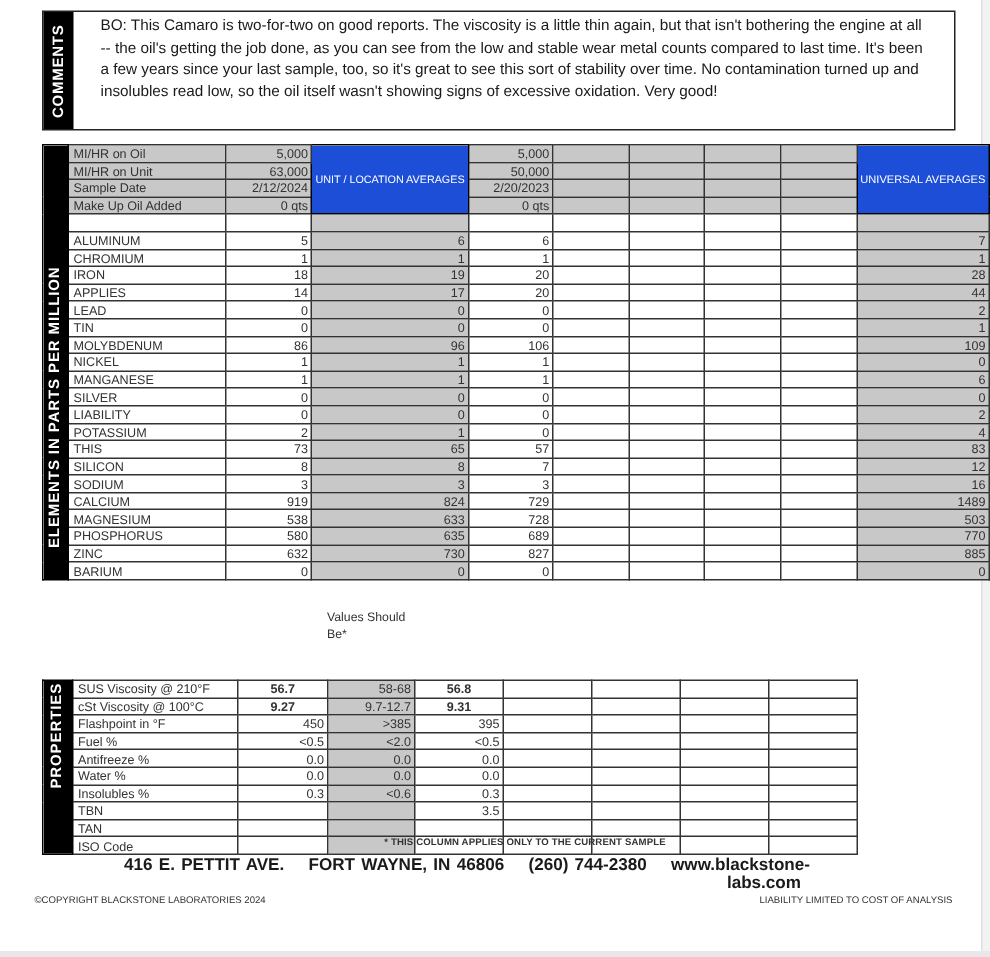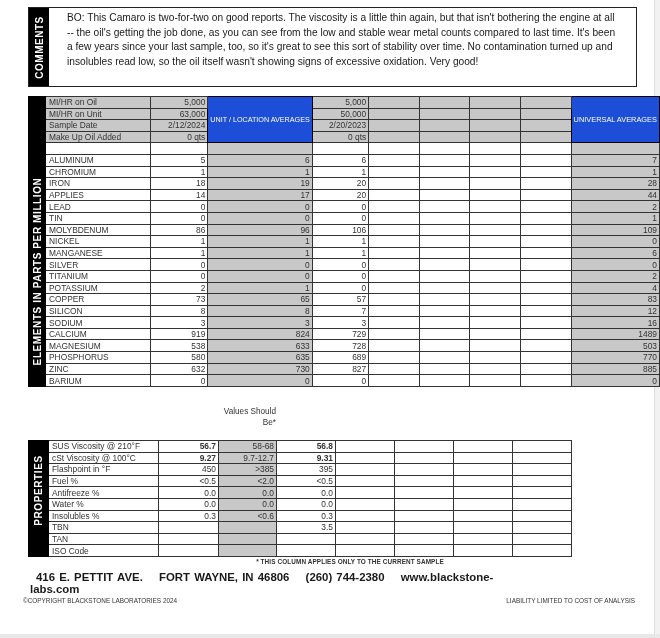--- a/index.html
+++ b/index.html
@@ -16,29 +16,29 @@
 
   
   table { border-collapse: collapse; table-layout: fixed; }
   td { border: 1px solid #333; font-size: 8.4px; height: 11.6px; padding: 0 2px; white-space: nowrap; overflow: hidden; line-height: 10px; }
   td.lbl { text-align: left; padding-left: 3px; color: #333; }
   td.num { text-align: right; color: #333; }
   td.g { background: #c8c8c8; }
   td.w { background: #fff; }
   td.blk { background: #1d4ed8; color: #fff; font-weight: normal; text-align: center; font-size: 7.2px; line-height: 10px; border-color: #000; }
   td.vcol { background: #000; border-color: #000; padding: 0; }
-  td.bold { font-weight: bold; }
+  td.bold { font-weight: bold; text-align: center; }
 
   .t-elements { position: absolute; left: 28px; top: 96px; border-radius: 20px; }
-  .t-props { position: absolute; left: 28px; top: 440px; }
-  .values-label { position: absolute; left: 218px; top: 407px; width: 58px; text-align: right; font-size: 8.2px; line-height: 10.5px; color: #333; }
+  .t-props { position: absolute; left: 28px; top: 453px; }
+  .values-label { position: absolute; left: 218px; top: 407px; width: 58px; text-align: left; font-size: 8.2px; line-height: 10.5px; color: #333; }
   .vlabel { position: absolute; color: #fff; font-weight: bold; font-size: 10px; letter-spacing: 0.6px; white-space: nowrap; transform: rotate(-90deg); transform-origin: center center; }
 
   .footnote { position: absolute; left: 0; width: 660px; top: 558px; text-align: center; font-size: 6.4px; font-weight: bold; color: #333; letter-spacing: 0.1px; padding-left: 40px; }
-  .address { position: absolute; left: 0; width: 540px; top: 571px; text-align: left; font-size: 11.4px; font-weight: bold; color: #1a1a1a; padding-left: 30px; word-spacing: 1px; }
+  .address { position: absolute; left: 0; width: 540px; top: 571px; text-align: right; font-size: 11.4px; font-weight: bold; color: #1a1a1a; padding-left: 30px; word-spacing: 1px; }
   .address span { margin: 0 6px; }
   .copyright { position: absolute; left: 23px; top: 597px; font-size: 6.4px; color: #333; }
   .liability { position: absolute; right: 25px; top: 597px; font-size: 6.4px; color: #333; }
 </style>
 </head>
 <body>
 
 <div class="page-edge"></div>
 
 <div class="comments">
@@ -216,21 +216,21 @@
         <td class="num w">0</td>
         <td class="num g">0</td>
         <td class="num w">0</td>
         <td class="w"></td>
         <td class="w"></td>
         <td class="w"></td>
         <td class="w"></td>
         <td class="num g">0</td>
       </tr>
       <tr>
-        <td class="lbl w">TITANIUM</td>
+        <td class="lbl w">LIABILITY</td>
         <td class="num w">0</td>
         <td class="num g">0</td>
         <td class="num w">0</td>
         <td class="w"></td>
         <td class="w"></td>
         <td class="w"></td>
         <td class="w"></td>
         <td class="num g">2</td>
       </tr>
       <tr>
@@ -238,21 +238,21 @@
         <td class="num w">2</td>
         <td class="num g">1</td>
         <td class="num w">0</td>
         <td class="w"></td>
         <td class="w"></td>
         <td class="w"></td>
         <td class="w"></td>
         <td class="num g">4</td>
       </tr>
       <tr>
-        <td class="lbl w">COPPER</td>
+        <td class="lbl w">THIS</td>
         <td class="num w">73</td>
         <td class="num g">65</td>
         <td class="num w">57</td>
         <td class="w"></td>
         <td class="w"></td>
         <td class="w"></td>
         <td class="w"></td>
         <td class="num g">83</td>
       </tr>
       <tr>

